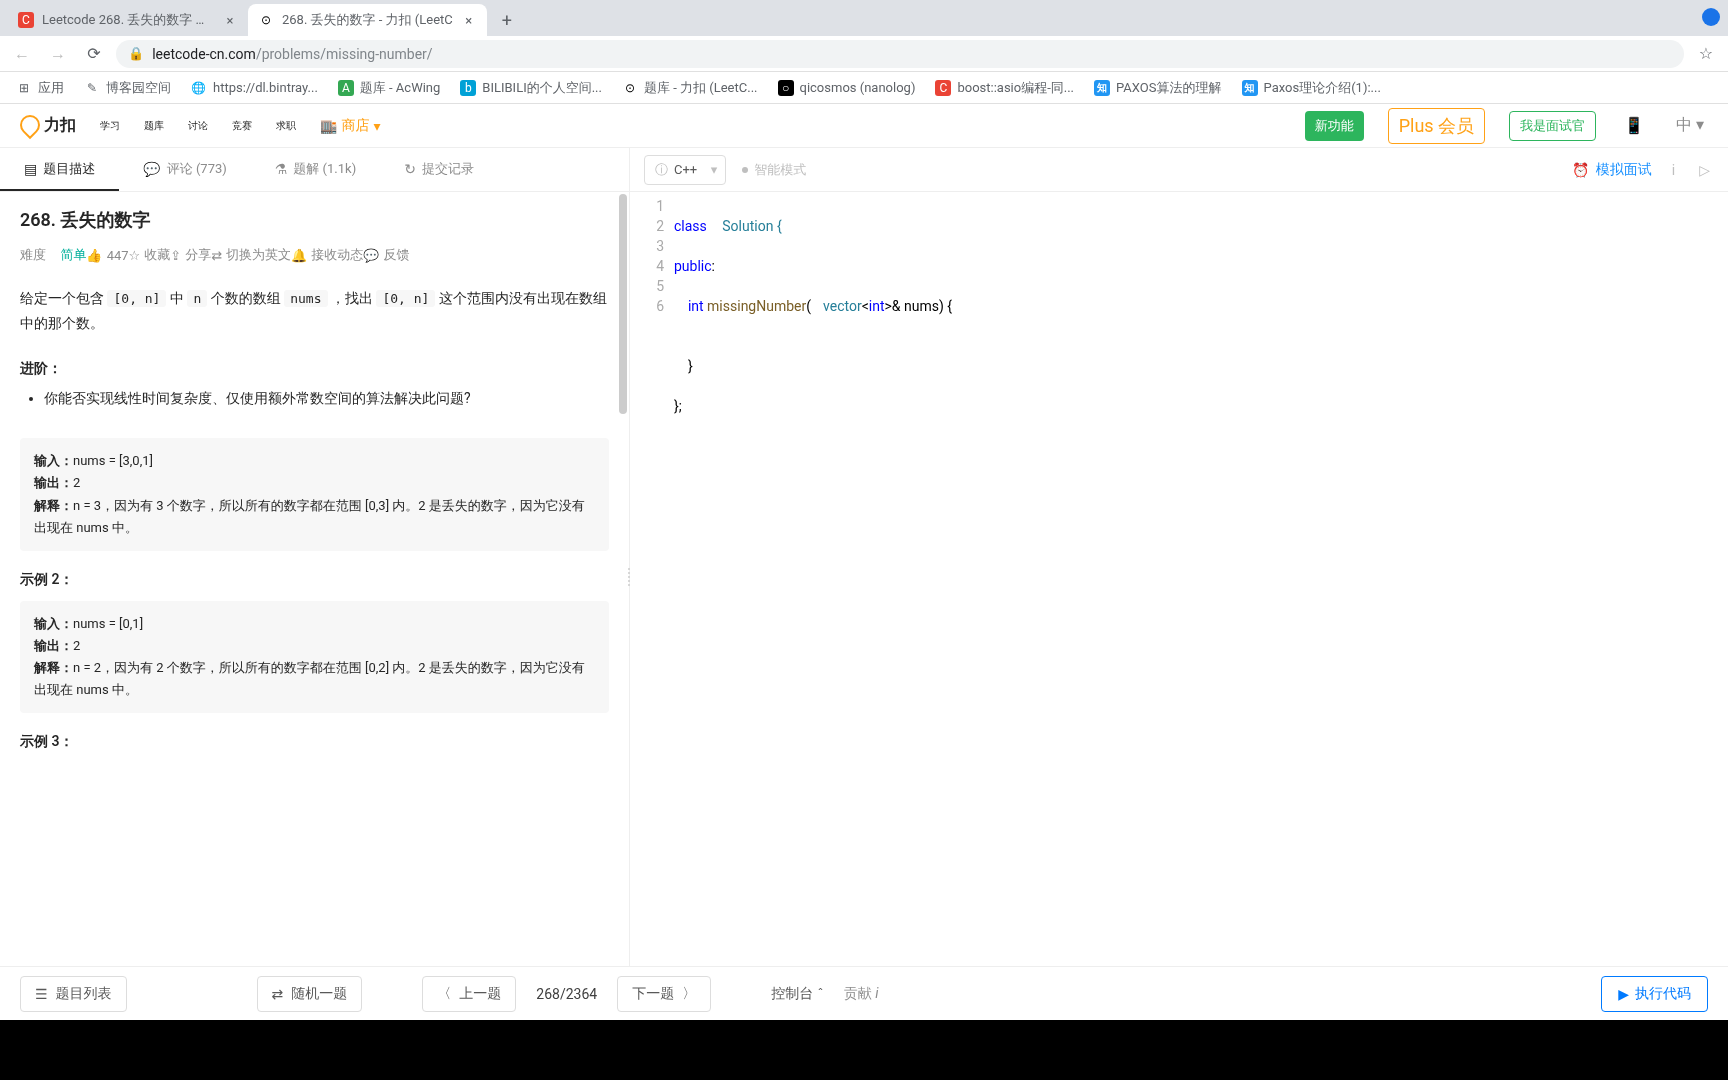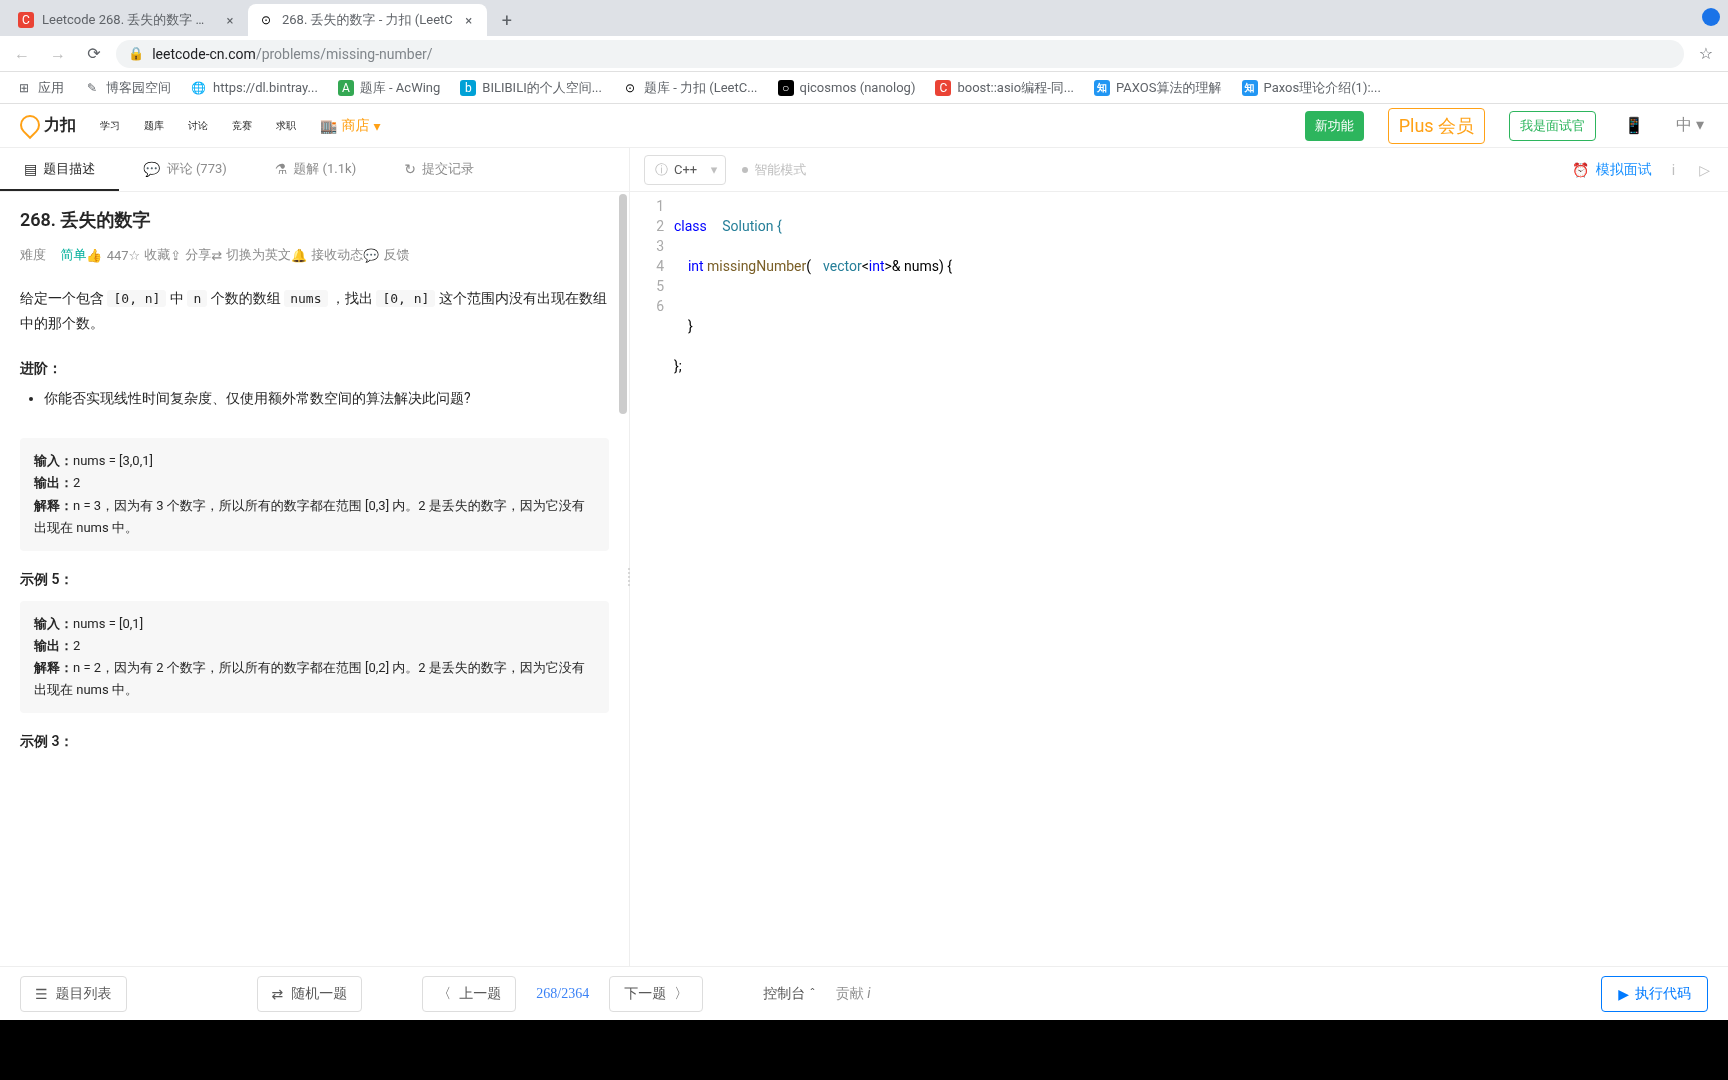--- a/index.html
+++ b/index.html
@@ -82,21 +82,21 @@
 .editor { flex: 1; display: flex; font-family: Menlo, Consolas, monospace; font-size: 14px; padding-top: 4px; }
 .gutter { width: 44px; text-align: right; color: #aaa; padding-right: 10px; line-height: 20px; }
 .code { flex: 1; line-height: 20px; white-space: pre; }
 .kw-blue { color: #0000ff; }
 .kw-type { color: #267f99; margin-left: 12px; }
 .kw-func { color: #795e26; }
 
 
 .bottom-bar { height: 54px; display: flex; align-items: center; padding: 0 20px; border-top: 1px solid #eee; gap: 20px; font-size: 14px; }
 .bb-btn { border: 1px solid #ddd; border-radius: 4px; padding: 8px 14px; color: #595959; cursor: pointer; display: flex; align-items: center; gap: 8px; }
-.counter { color: #3b82f6; font-family: Liberation Serif, serif; }
+.counter { color: #404040; }
 .console-link { color: #595959; cursor: pointer; display: flex; align-items: center; gap: 4px; }
 .contrib-link { color: #8c8c8c; cursor: pointer; }
 .run-btn { border: 1px solid #007aff; color: #007aff; border-radius: 4px; padding: 8px 16px; cursor: pointer; display: flex; align-items: center; gap: 6px; margin-left: auto; }
 
 .black-footer { height: 60px; background: #000; }
 
 .drag-handle { position: absolute; right: -3px; top: 50%; width: 6px; height: 40px; display: flex; flex-direction: column; justify-content: center; gap: 2px; }
 .drag-handle span { width: 2px; height: 2px; background: #ccc; border-radius: 50%; margin: 0 auto; }
 </style>
 </head>
@@ -255,21 +255,21 @@
       <ul>
           <li class="bullet">你能否实现线性时间复杂度、仅使用额外常数空间的算法解决此问题?</li>
         </ul>
 
       <div class="example-block">
         <b>输入：</b><span>nums = [3,0,1]</span><br>
         <b>输出：</b><span>2</span><br>
         <b>解释：</b><span>n = 3，因为有 3 个数字，所以所有的数字都在范围 [0,3] 内。2 是丢失的数字，因为它没有出现在 nums 中。</span>
       </div>
 
-      <div class="section-hd">示例 5：</div>
+      <div class="section-hd">示例 2：</div>
       <div class="example-block">
         <b>输入：</b><span>nums = [0,1]</span><br>
         <b>输出：</b><span>2</span><br>
         <b>解释：</b><span>n = 2，因为有 2 个数字，所以所有的数字都在范围 [0,2] 内。2 是丢失的数字，因为它没有出现在 nums 中。</span>
       </div>
 
       <div class="section-hd">示例 3：</div>
     </div>
     <div class="drag-handle">
         <span></span>
@@ -302,20 +302,21 @@
       <div class="gutter">
         <div>1</div>
         <div>2</div>
         <div>3</div>
         <div>4</div>
         <div>5</div>
         <div>6</div>
       </div>
       <div class="code">
 <div><span class="kw-blue">class</span><span class="kw-type"> Solution {</span></div>
+<div><span class="kw-blue">public</span><span>:</span></div>
 <div><span>    </span><span class="kw-blue">int</span><span> </span><span class="kw-func">missingNumber</span><span>(</span><span class="kw-type">vector</span><span>&lt;</span><span class="kw-blue">int</span><span>&gt;&amp; nums) {</span></div>
 <div></div>
 <div>    }</div>
 <div>};</div>
       </div>
     </div>
   </div>
 </div>
 
 <div class="bottom-bar">

